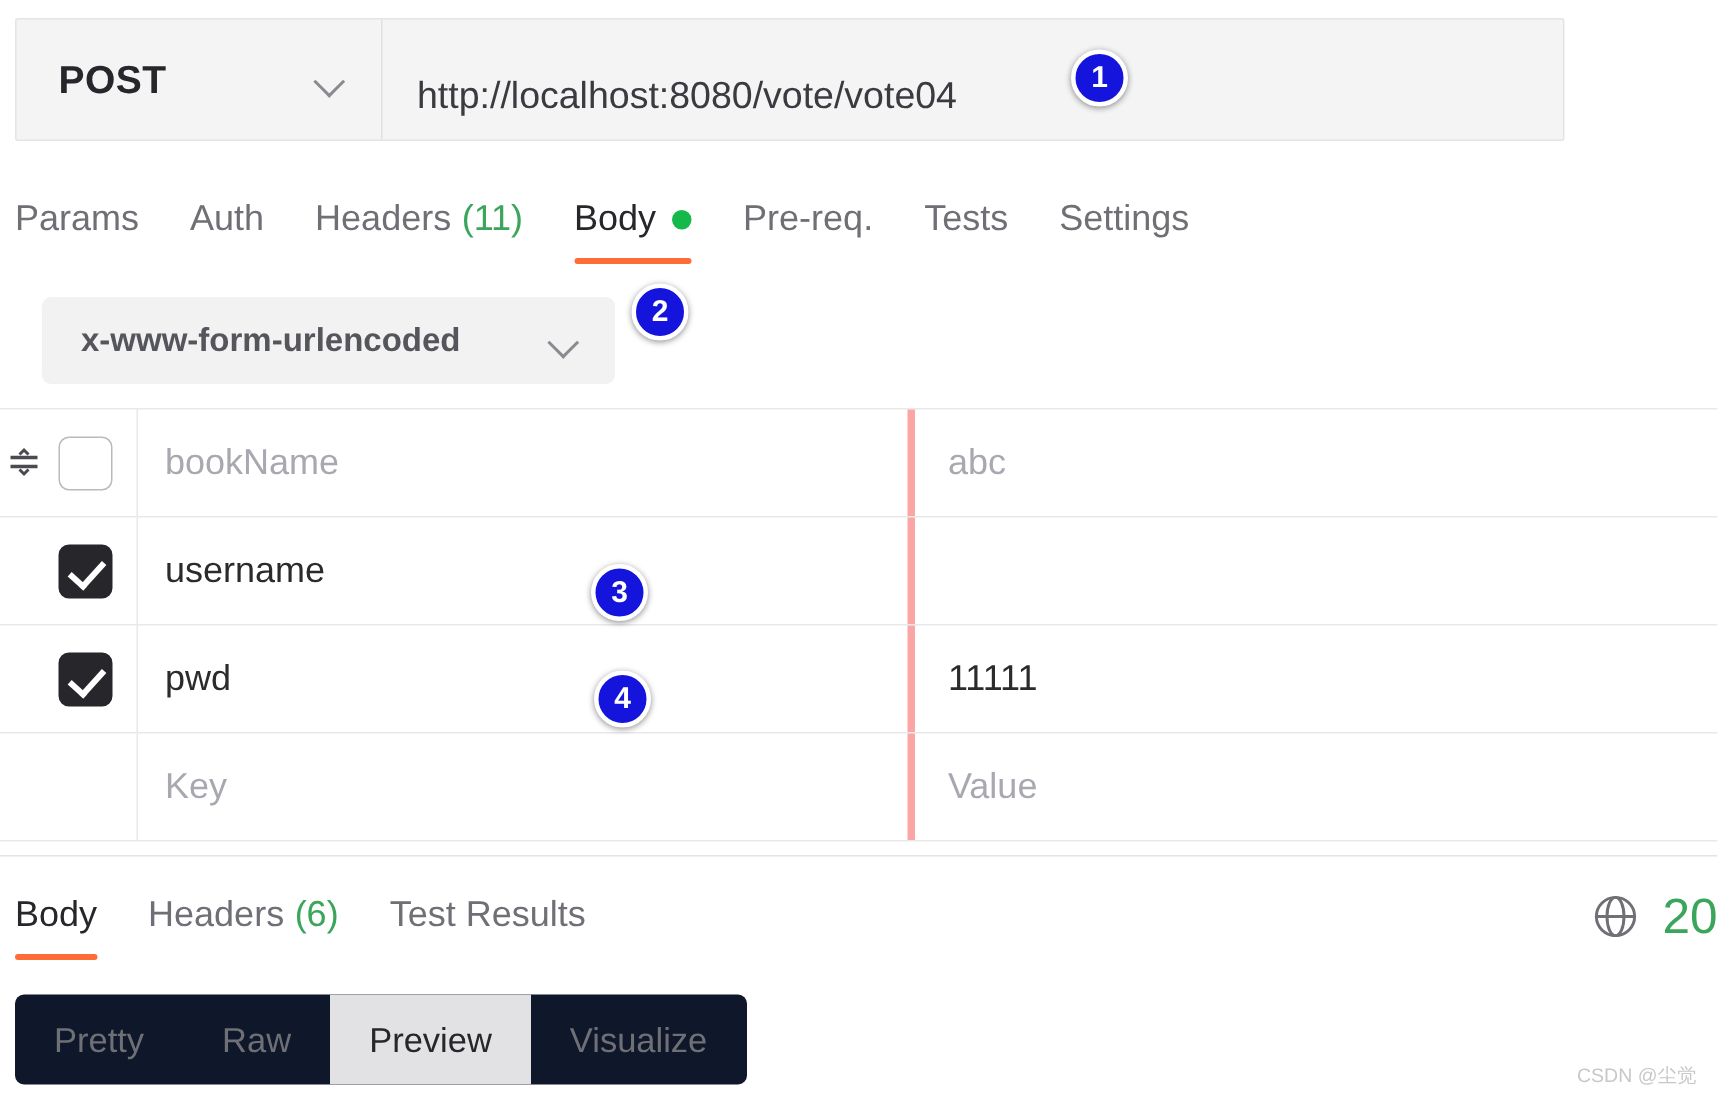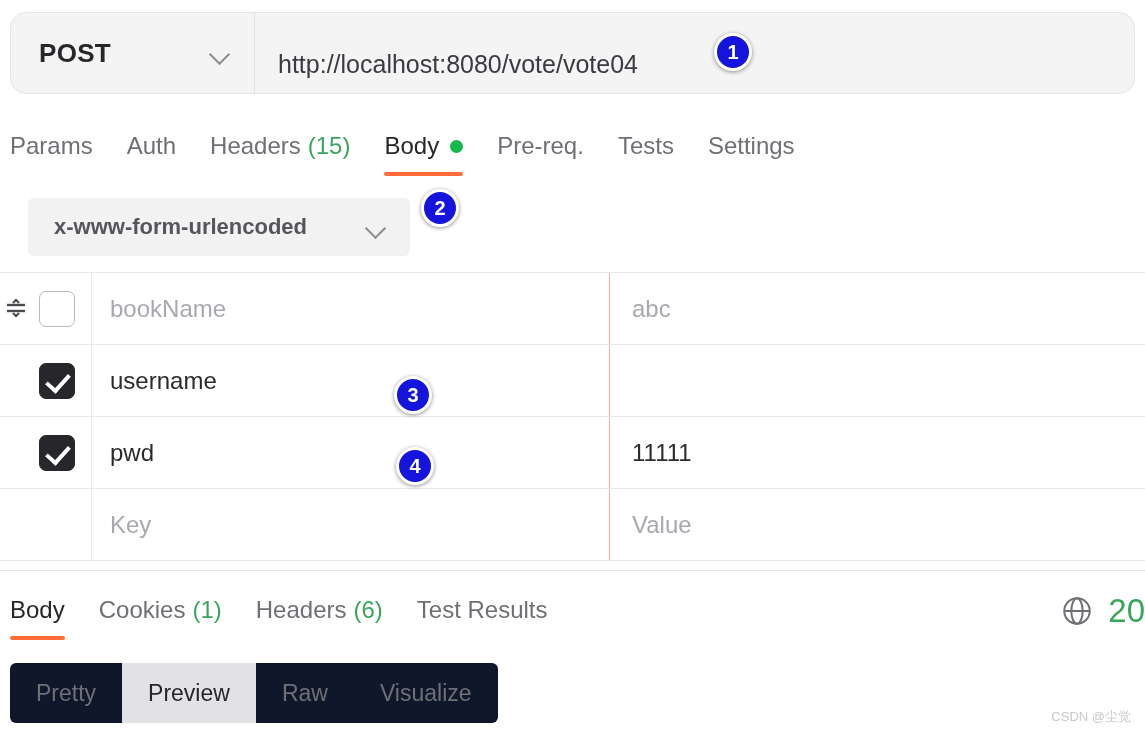--- a/index.html
+++ b/index.html
@@ -14,25 +14,25 @@
     font-family: "Liberation Sans", sans-serif;
     color: #2b2b2b;
     position: relative;
   }
 
   
   .urlbar {
     position: absolute;
     left: 10px;
     top: 12px;
-    width: 1125px;
+    width: 1033px;
     height: 82px;
     background: #f4f4f5;
     border: 1px solid #e4e4e6;
-    border-radius: 16px;
+    border-radius: 2px;
     display: flex;
     box-sizing: border-box;
   }
   .method {
     width: 244px;
     height: 100%;
     display: flex;
     align-items: center;
     justify-content: space-between;
     padding: 0 22px 0 28px;
@@ -204,21 +204,21 @@
     border-bottom: 4px solid #fff;
     transform: rotate(42deg);
   }
   .c-key {
     width: 518px;
     height: 100%;
     display: flex;
     align-items: center;
     padding-left: 18px;
     box-sizing: border-box;
-    border-right: 1px solid #fca5a5;
+    border-right: 5px solid #fca5a5;
     font-size: 24px;
     cursor: text;
   }
   .c-val {
     flex: 1;
     height: 100%;
     display: flex;
     align-items: center;
     padding-left: 22px;
     box-sizing: border-box;
@@ -328,21 +328,21 @@
 
 <div class="req-tabs" id="req-tabs">
     <div class="rtab">
       <span>Params</span>
     </div>
     <div class="rtab">
       <span>Auth</span>
     </div>
     <div class="rtab">
       <span>Headers</span>
-      <span class="count-green">(15)</span>
+      <span class="count-green">(11)</span>
     </div>
     <div class="rtab active">
       <span>Body</span>
       <span class="dot-green"></span>
     </div>
     <div class="rtab">
       <span>Pre-req.</span>
     </div>
     <div class="rtab">
       <span>Tests</span>
@@ -391,45 +391,41 @@
     </div>
   </div>
 
 <div class="divider-h"></div>
 
 <div class="resp-tabs" id="resp-tabs">
     <div class="rtab active">
       <span>Body</span>
     </div>
     <div class="rtab">
-      <span>Cookies</span>
-      <span class="count-green">(1)</span>
-    </div>
-    <div class="rtab">
       <span>Headers</span>
       <span class="count-green">(6)</span>
     </div>
     <div class="rtab">
       <span>Test Results</span>
     </div>
   </div>
 
 <div class="resp-status">
   <svg class="globe" viewBox="0 0 24 24" fill="none" stroke="#6f6f76" stroke-width="1.4">
     <circle cx="12" cy="12" r="9"></circle>
     <ellipse cx="12" cy="12" rx="4" ry="9"></ellipse>
     <line x1="3" y1="12" x2="21" y2="12"></line>
   </svg>
   <span class="status-code">20</span>
 </div>
 
 <div class="segmented" id="segmented">
     <div class="seg">Pretty</div>
+    <div class="seg">Raw</div>
     <div class="seg active">Preview</div>
-    <div class="seg">Raw</div>
     <div class="seg">Visualize</div>
   </div>
 
 <div class="watermark">CSDN @尘觉</div>
 
 <div class="badge" style="left: 714px; top: 33px;">1</div>
 <div class="badge" style="left: 421px; top: 189px;">2</div>
 <div class="badge" style="left: 394px; top: 376px;">3</div>
 <div class="badge" style="left: 396px; top: 447px;">4</div>
 

